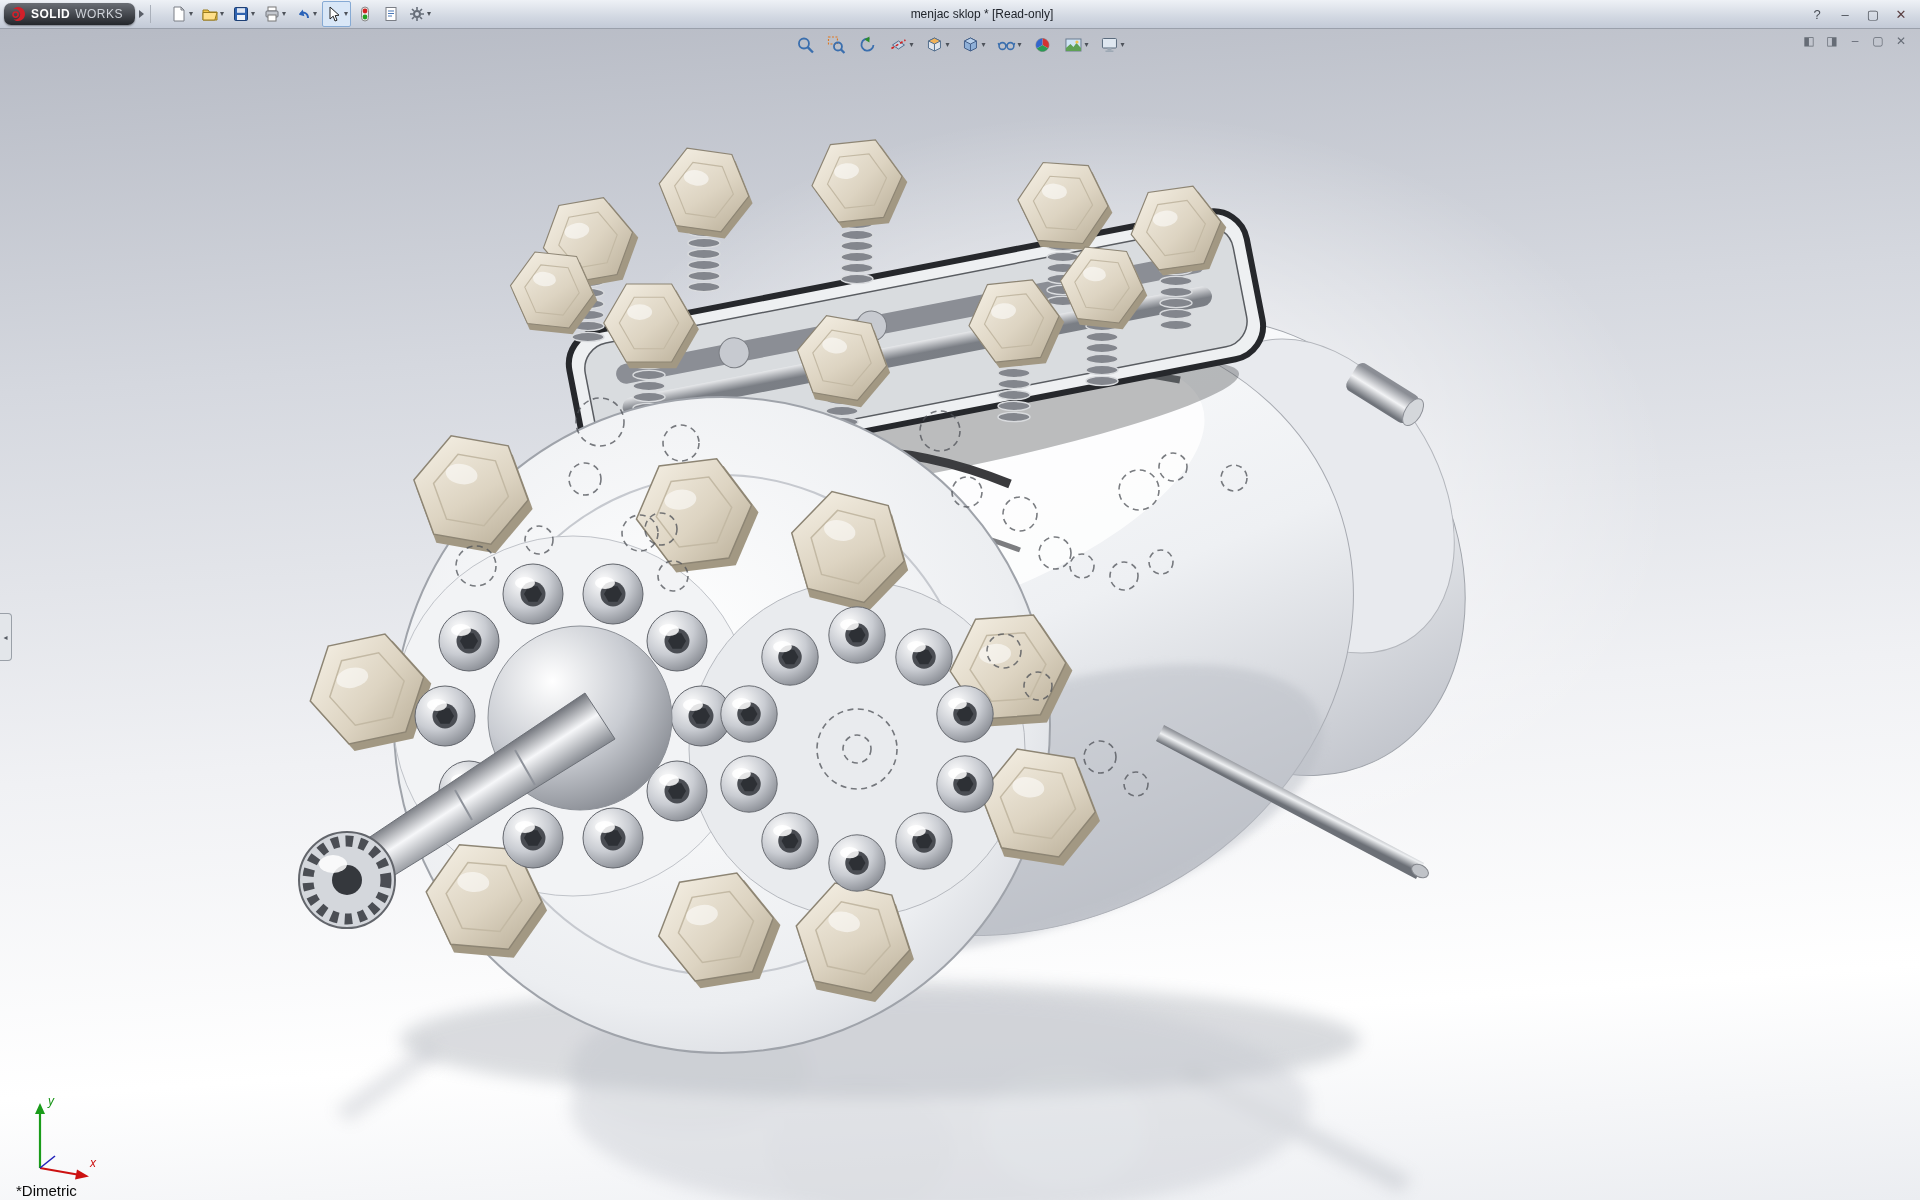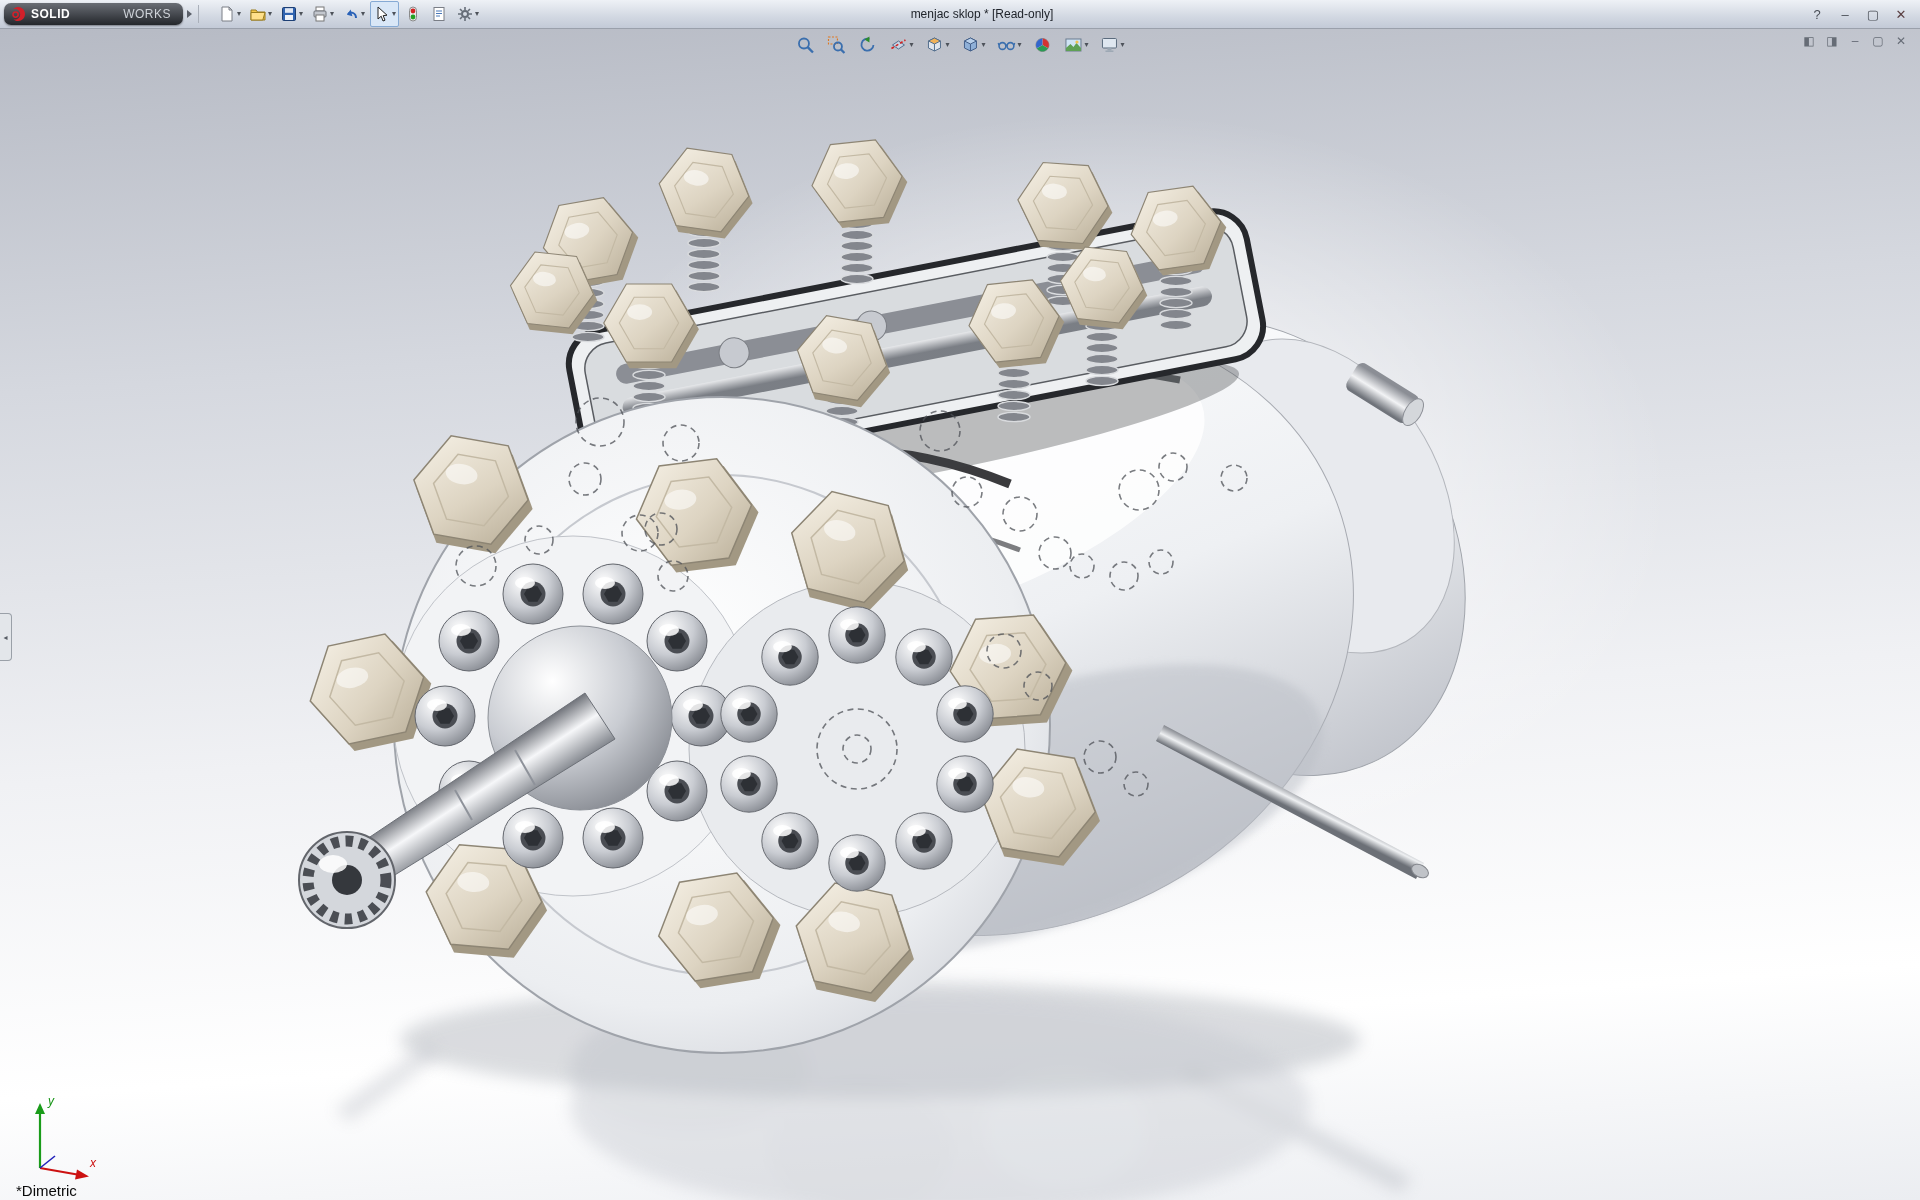--- a/index.html
+++ b/index.html
@@ -18,21 +18,21 @@
   }
   .brand{
     display:flex;align-items:center;gap:5px;height:22px;margin-left:4px;
     padding:0 12px 0 6px;border-radius:7px;
     background:linear-gradient(#6a6e75,#23262b);
     box-shadow:0 1px 2px rgba(0,0,0,.4);
   }
   .brand .logo-ds svg{display:block}
   .brand .word{font-size:12px;letter-spacing:.5px;line-height:22px;}
   .brand .solid{color:#ffffff;font-weight:bold;}
-  .brand .works{color:#cfd3d9;font-weight:normal;margin-left:48px;}
+  .brand .works{color:#cfd3d9;font-weight:normal;}
   .menu-arrow{width:0;height:0;margin-left:4px;
     border-left:5px solid #5a5f68;border-top:4px solid transparent;border-bottom:4px solid transparent;}
   .tb-sep{width:1px;height:18px;background:#aab0ba;margin:0 6px;}
   .tb-group{display:flex;align-items:center;gap:2px;margin-left:10px;}
   .tb-btn{height:24px;display:flex;align-items:center;padding:0 2px;border:1px solid transparent;border-radius:2px;}
   .tb-btn .ic{width:18px;height:18px;display:flex;align-items:center;justify-content:center;}
   .tb-btn .ic svg{display:block;width:16px;height:16px;}
   .tb-btn.active{background:#d9e7f7;border-color:#86aad4;}
   .arr{font-size:8px;color:#4d525a;margin-left:1px;line-height:1;}
   .title-center{

